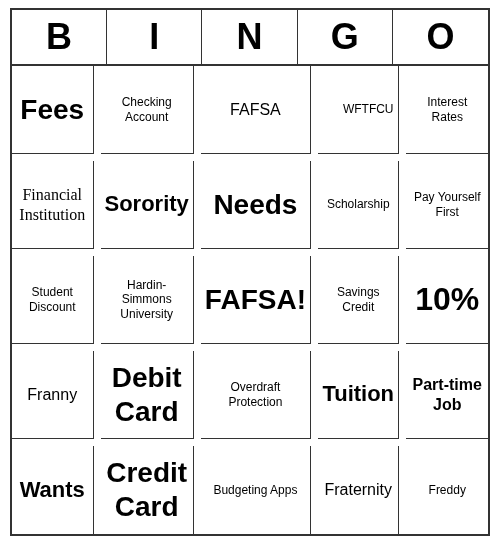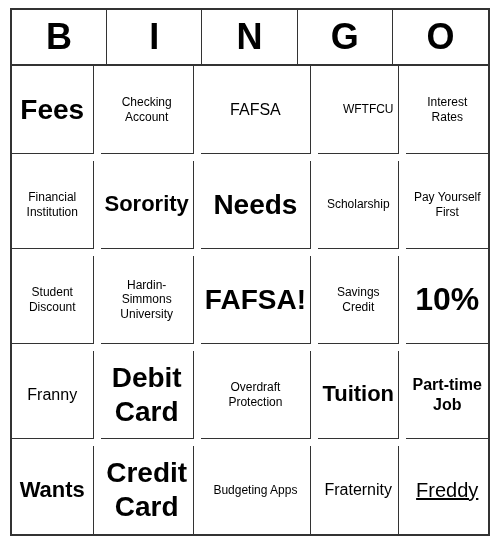--- a/index.html
+++ b/index.html
@@ -90,21 +90,21 @@
       <div class="bingo-cell">
         <span class="cell-text" style="font-size: 16px;">FAFSA</span>
       </div>
       <div class="bingo-cell">
         <span class="cell-text" style="font-size: 12px; margin-left: 20px;">WFTFCU</span>
       </div>
       <div class="bingo-cell">
         <span class="cell-text" style="font-size: 12px;">Interest Rates</span>
       </div>
       <div class="bingo-cell">
-        <span class="cell-text" style="font-size: 12px;">Financial Institution</span>
+        <span class="cell-text" style="font-size: 16px; font-family: Liberation Serif, serif;">Financial Institution</span>
       </div>
       <div class="bingo-cell">
         <span class="cell-text large">Sorority</span>
       </div>
       <div class="bingo-cell">
         <span class="cell-text xlarge">Needs</span>
       </div>
       <div class="bingo-cell">
         <span class="cell-text" style="font-size: 12px;">Scholarship</span>
       </div>
@@ -147,16 +147,16 @@
       <div class="bingo-cell">
         <span class="cell-text xlarge">Credit Card</span>
       </div>
       <div class="bingo-cell">
         <span class="cell-text" style="font-size: 12px;">Budgeting Apps</span>
       </div>
       <div class="bingo-cell">
         <span class="cell-text" style="font-size: 16px;">Fraternity</span>
       </div>
       <div class="bingo-cell">
-        <span class="cell-text" style="font-size: 20px; text-decoration: underline;">Freddy</span>
+        <span class="cell-text" style="font-size: 12px;">Freddy</span>
       </div>
     </div>
 </div>
 
 </body></html>

